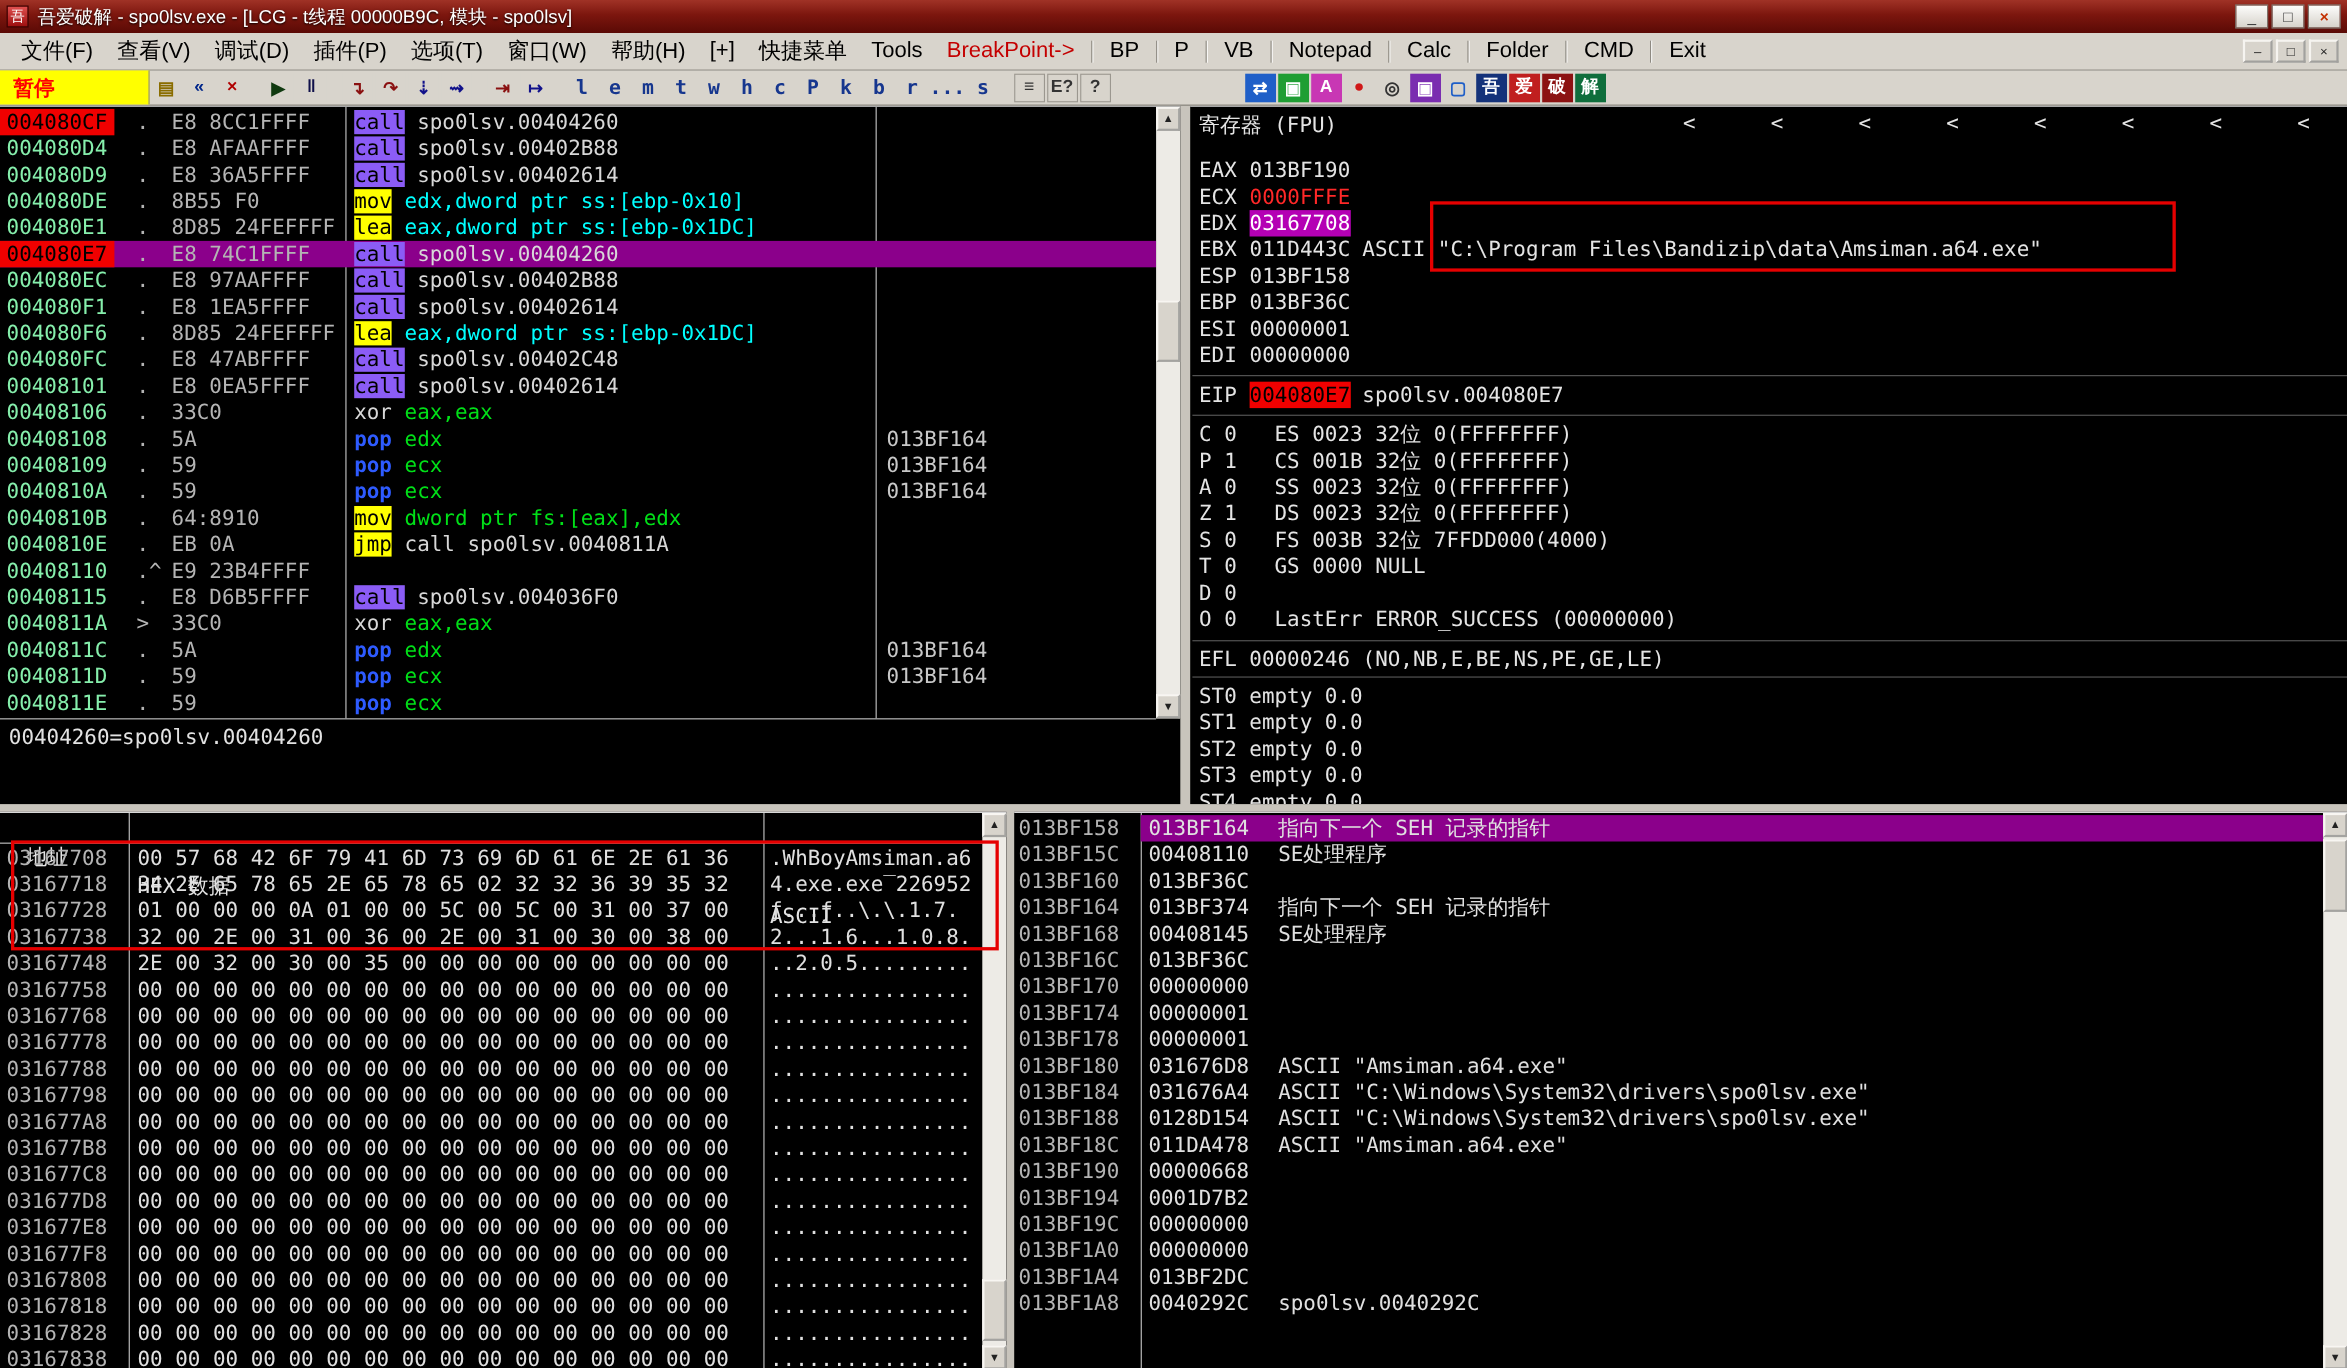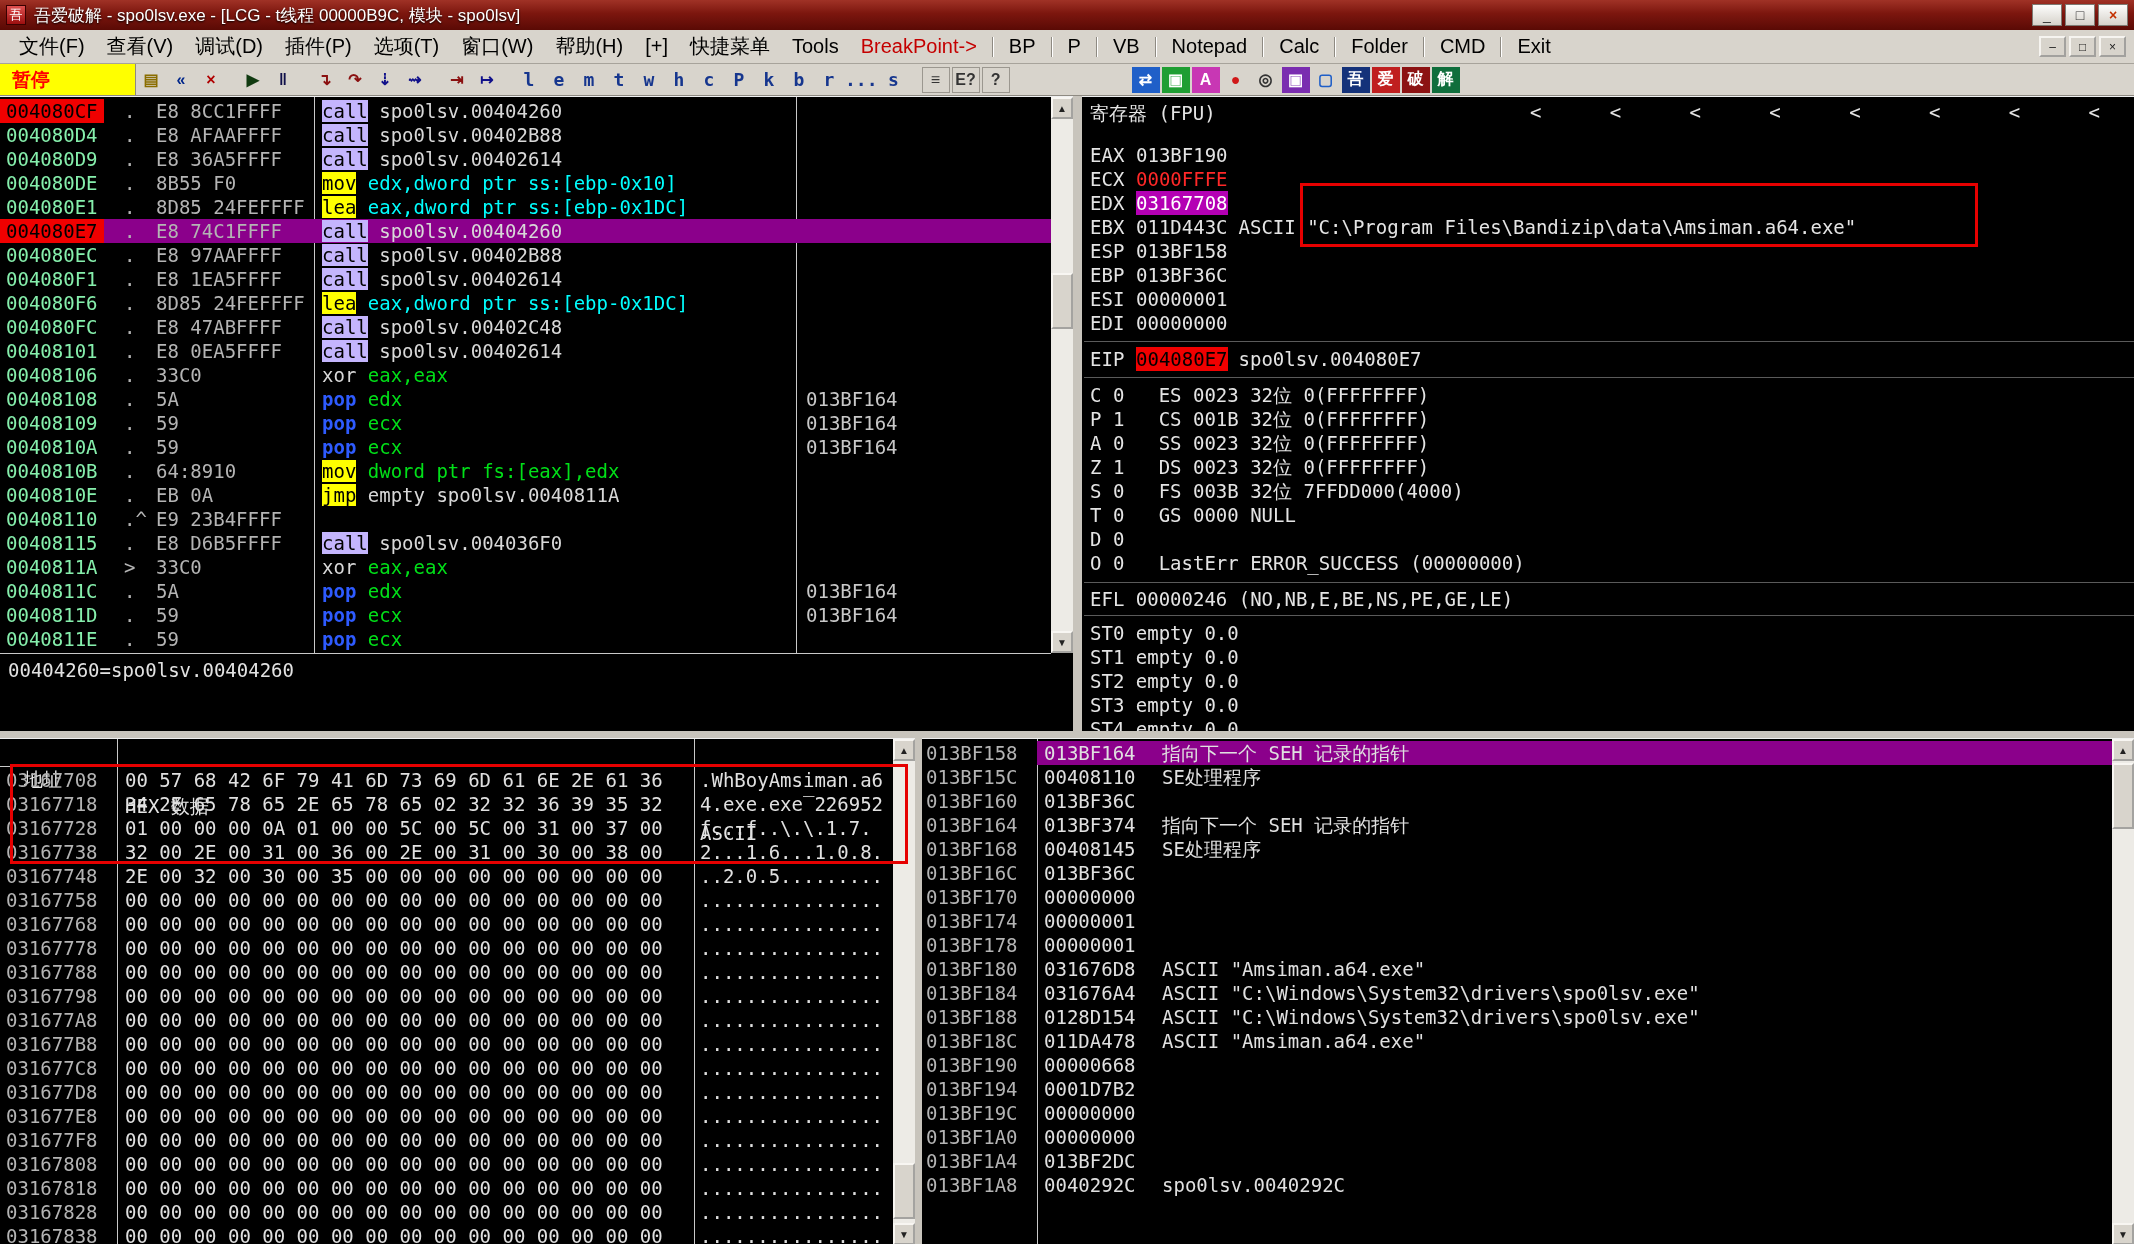--- a/index.html
+++ b/index.html
@@ -45,21 +45,21 @@
 
 #disasm-rows{position:absolute;left:0;top:2px;right:22px;z-index:1}
 .drow{display:flex;height:24px;line-height:24px}
 .drow.sel{background:#8b008b}
 .da{width:104px;padding-left:6px;color:#86efac;flex:none}
 .da.bp{background:#f00000;color:#000}
 .dm{width:38px;padding-left:20px;color:#b4b4b4;flex:none}
 .db{width:166px;padding-left:14px;color:#b4b4b4;flex:none}
 .di{width:488px;padding-left:14px;flex:none}
 .dc{flex:1;padding-left:10px;color:#c8c8c8}
-.op-call{background:#c4b5fd;color:#000}
+.op-call{background:#8b5cf6;color:#000}
 .op-mov{background:#ffff00;color:#000}
 .op-pop{color:#2e5bff;font-weight:bold}
 .op-xor{color:#d8d8d8}
 .ar-lbl{color:#d8d8d8}
 .ar-mem{color:#00ffff}
 .ar-reg{color:#00e018}
 .disasm-info{position:absolute;left:8px;top:562px;color:#e2e2e2}
 
 
 .reg-title{position:absolute;left:8px;top:4px;color:#e4e4e4}
@@ -226,21 +226,21 @@
           <div class="drow mono"><span class="da">004080EC</span><span class="dm">.</span><span class="db">E8 97AAFFFF</span><span class="di"><span class="op op-call">call</span> <span class="ar ar-lbl">spo0lsv.00402B88</span></span><span class="dc"></span></div>
           <div class="drow mono"><span class="da">004080F1</span><span class="dm">.</span><span class="db">E8 1EA5FFFF</span><span class="di"><span class="op op-call">call</span> <span class="ar ar-lbl">spo0lsv.00402614</span></span><span class="dc"></span></div>
           <div class="drow mono"><span class="da">004080F6</span><span class="dm">.</span><span class="db">8D85 24FEFFFF</span><span class="di"><span class="op op-mov">lea</span> <span class="ar ar-mem">eax,dword ptr ss:[ebp-0x1DC]</span></span><span class="dc"></span></div>
           <div class="drow mono"><span class="da">004080FC</span><span class="dm">.</span><span class="db">E8 47ABFFFF</span><span class="di"><span class="op op-call">call</span> <span class="ar ar-lbl">spo0lsv.00402C48</span></span><span class="dc"></span></div>
           <div class="drow mono"><span class="da">00408101</span><span class="dm">.</span><span class="db">E8 0EA5FFFF</span><span class="di"><span class="op op-call">call</span> <span class="ar ar-lbl">spo0lsv.00402614</span></span><span class="dc"></span></div>
           <div class="drow mono"><span class="da">00408106</span><span class="dm">.</span><span class="db">33C0</span><span class="di"><span class="op op-xor">xor</span> <span class="ar ar-reg">eax,eax</span></span><span class="dc"></span></div>
           <div class="drow mono"><span class="da">00408108</span><span class="dm">.</span><span class="db">5A</span><span class="di"><span class="op op-pop">pop</span> <span class="ar ar-reg">edx</span></span><span class="dc">013BF164</span></div>
           <div class="drow mono"><span class="da">00408109</span><span class="dm">.</span><span class="db">59</span><span class="di"><span class="op op-pop">pop</span> <span class="ar ar-reg">ecx</span></span><span class="dc">013BF164</span></div>
           <div class="drow mono"><span class="da">0040810A</span><span class="dm">.</span><span class="db">59</span><span class="di"><span class="op op-pop">pop</span> <span class="ar ar-reg">ecx</span></span><span class="dc">013BF164</span></div>
           <div class="drow mono"><span class="da">0040810B</span><span class="dm">.</span><span class="db">64:8910</span><span class="di"><span class="op op-mov">mov</span> <span class="ar ar-reg">dword ptr fs:[eax],edx</span></span><span class="dc"></span></div>
-          <div class="drow mono"><span class="da">0040810E</span><span class="dm">.</span><span class="db">EB 0A</span><span class="di"><span class="op op-mov">jmp</span> <span class="ar ar-lbl">empty spo0lsv.0040811A</span></span><span class="dc"></span></div>
+          <div class="drow mono"><span class="da">0040810E</span><span class="dm">.</span><span class="db">EB 0A</span><span class="di"><span class="op op-mov">jmp</span> <span class="ar ar-lbl">call spo0lsv.0040811A</span></span><span class="dc"></span></div>
           <div class="drow mono"><span class="da">00408110</span><span class="dm">.^</span><span class="db">E9 23B4FFFF</span><span class="dc"></span></div>
           <div class="drow mono"><span class="da">00408115</span><span class="dm">.</span><span class="db">E8 D6B5FFFF</span><span class="di"><span class="op op-call">call</span> <span class="ar ar-lbl">spo0lsv.004036F0</span></span><span class="dc"></span></div>
           <div class="drow mono"><span class="da">0040811A</span><span class="dm">&gt;</span><span class="db">33C0</span><span class="di"><span class="op op-xor">xor</span> <span class="ar ar-reg">eax,eax</span></span><span class="dc"></span></div>
           <div class="drow mono"><span class="da">0040811C</span><span class="dm">.</span><span class="db">5A</span><span class="di"><span class="op op-pop">pop</span> <span class="ar ar-reg">edx</span></span><span class="dc">013BF164</span></div>
           <div class="drow mono"><span class="da">0040811D</span><span class="dm">.</span><span class="db">59</span><span class="di"><span class="op op-pop">pop</span> <span class="ar ar-reg">ecx</span></span><span class="dc">013BF164</span></div>
           <div class="drow mono"><span class="da">0040811E</span><span class="dm">.</span><span class="db">59</span><span class="di"><span class="op op-pop">pop</span> <span class="ar ar-reg">ecx</span></span><span class="dc"></span></div>
         </div>
       <div class="hline" style="top:556px;right:22px"></div>
       <div class="disasm-info mono">00404260=spo0lsv.00404260</div>
       <div class="sb" style="right:0;top:0;height:556px">

